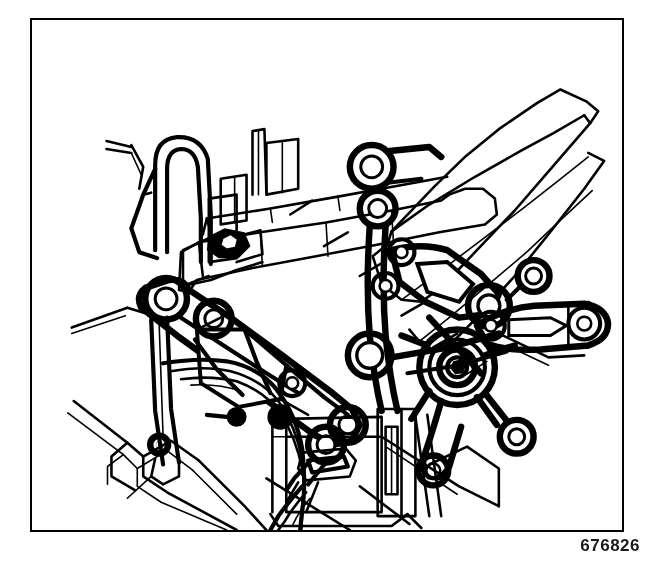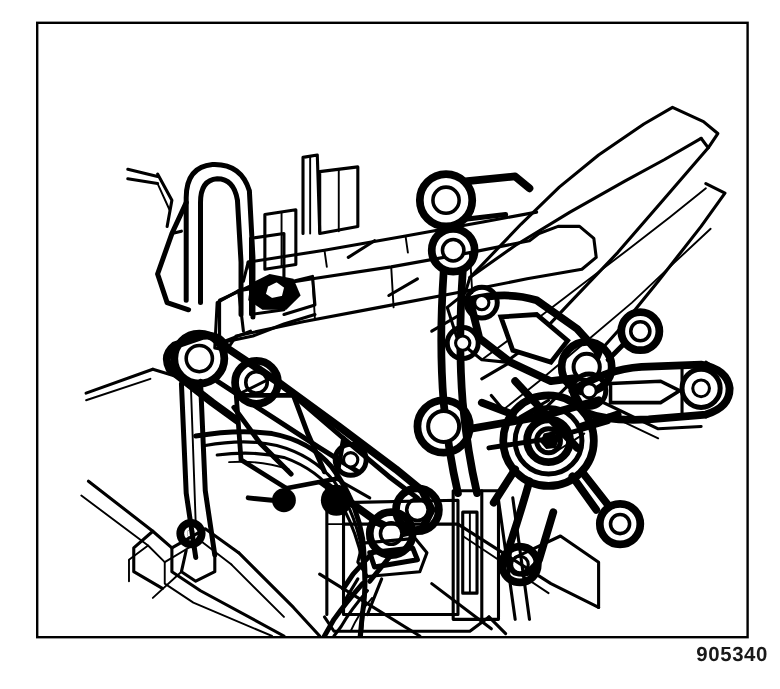--- a/index.html
+++ b/index.html
@@ -333,15 +333,15 @@
         <path class="ink t1" d="M40 316 L94 298"></path>
         <path class="ink t2" d="M470 316 L520 340 L556 338"></path>
         <path class="ink t1" d="M478 328 L520 348"></path>
         <path class="ink t2" d="M330 470 L380 508"></path>
       </g>
 
     </svg>
 
   </div>
 
-  <div id="figure-number">905340</div>
+  <div id="figure-number">676826</div>
 
 </div>
 
 </body></html>

